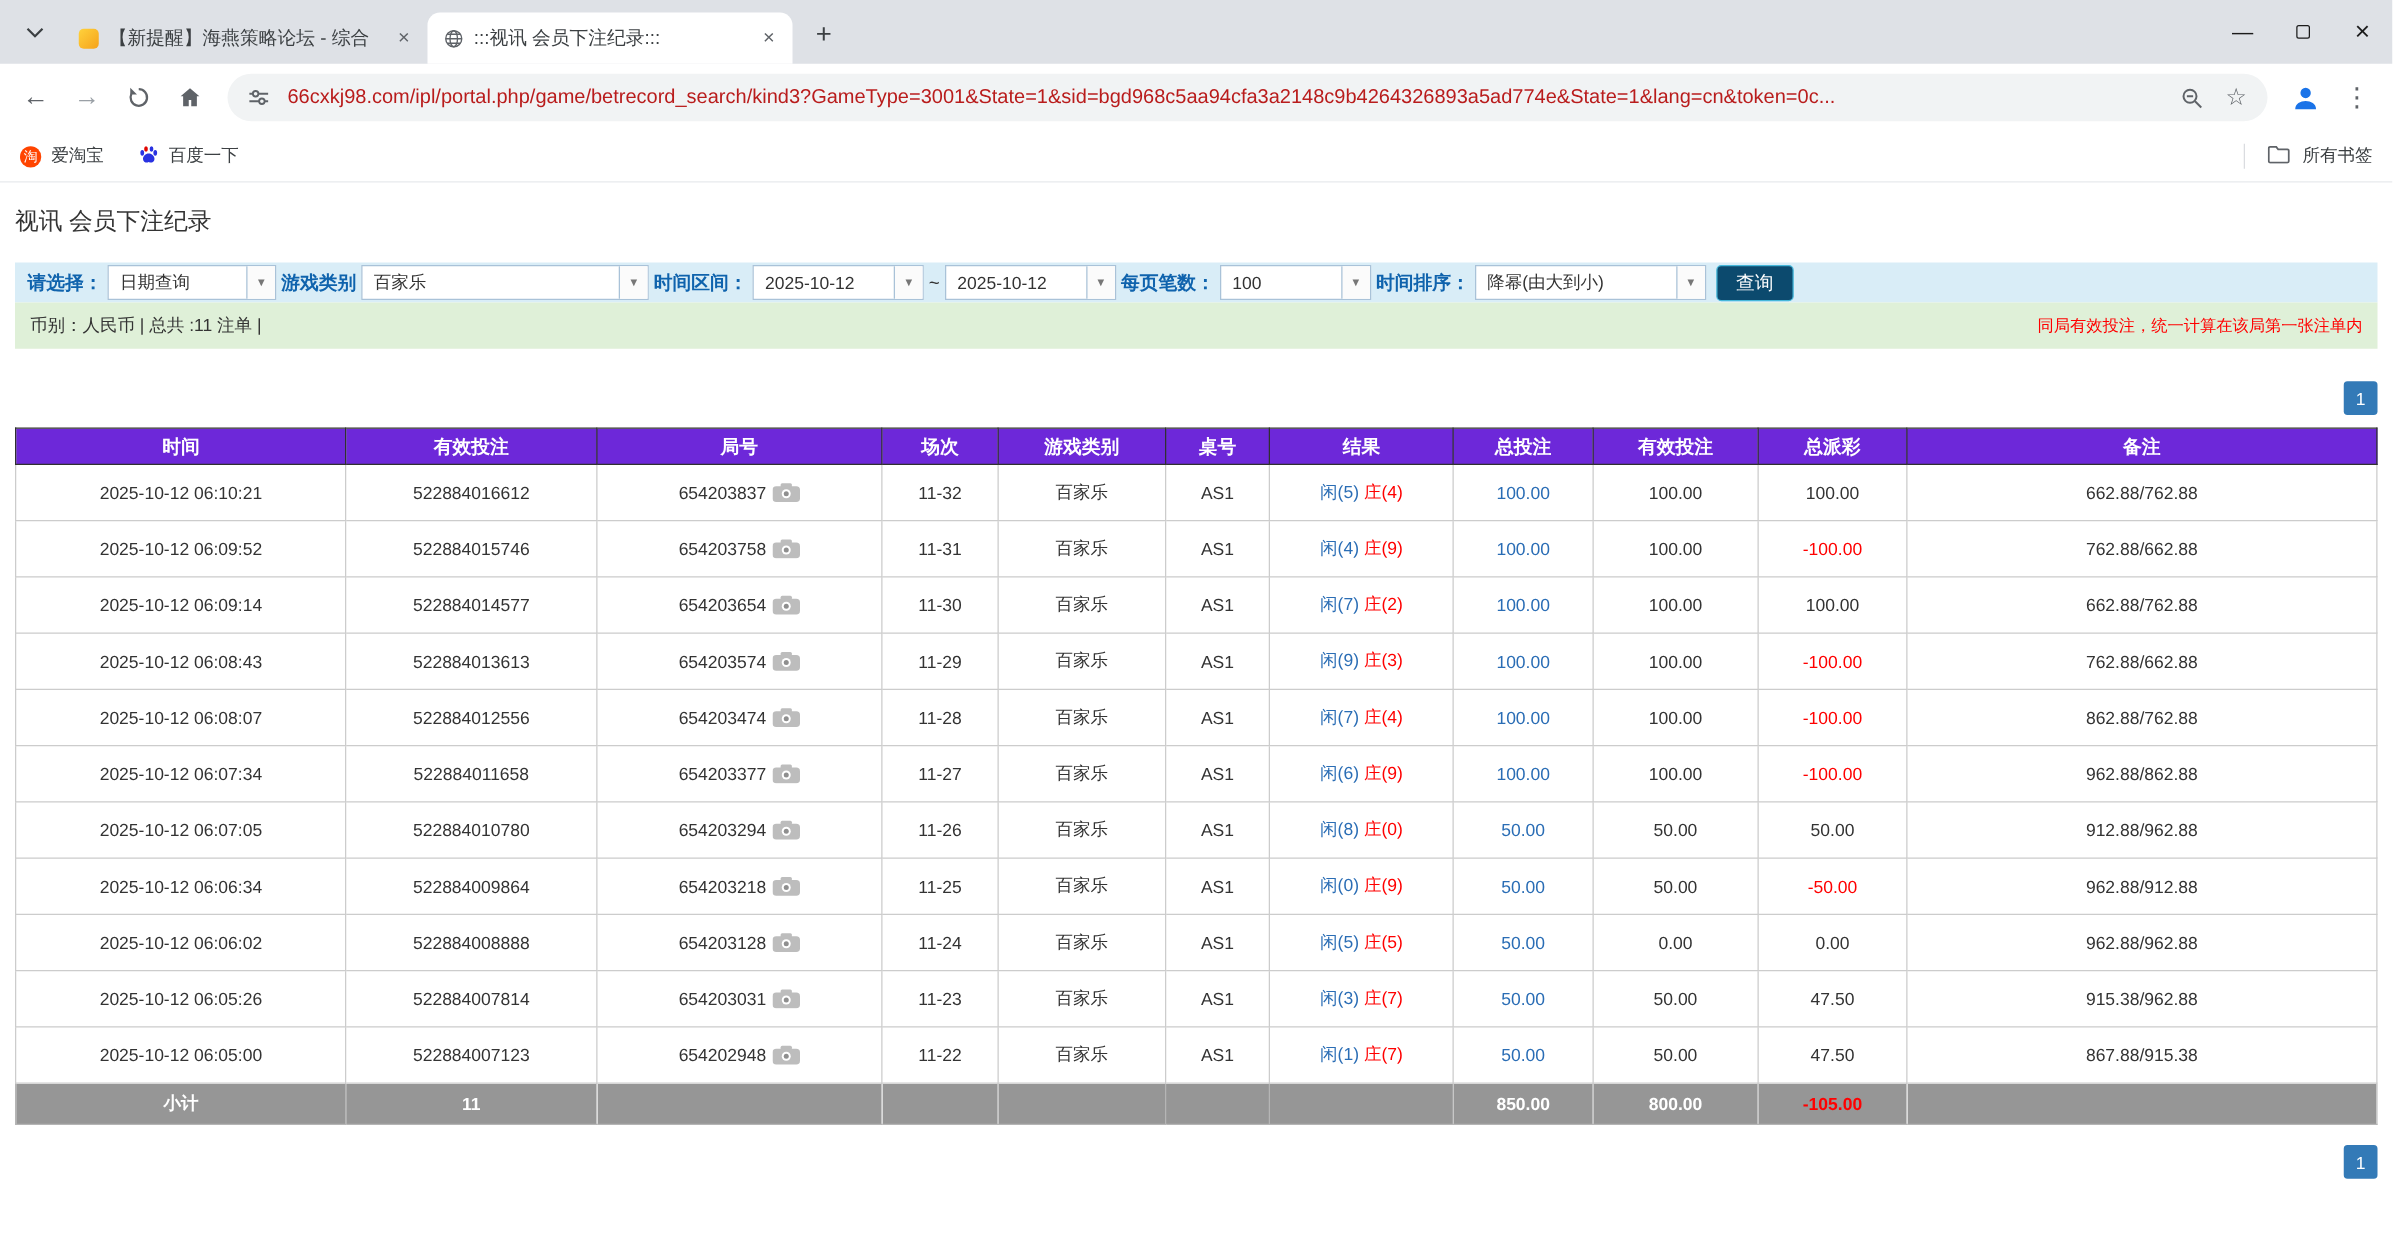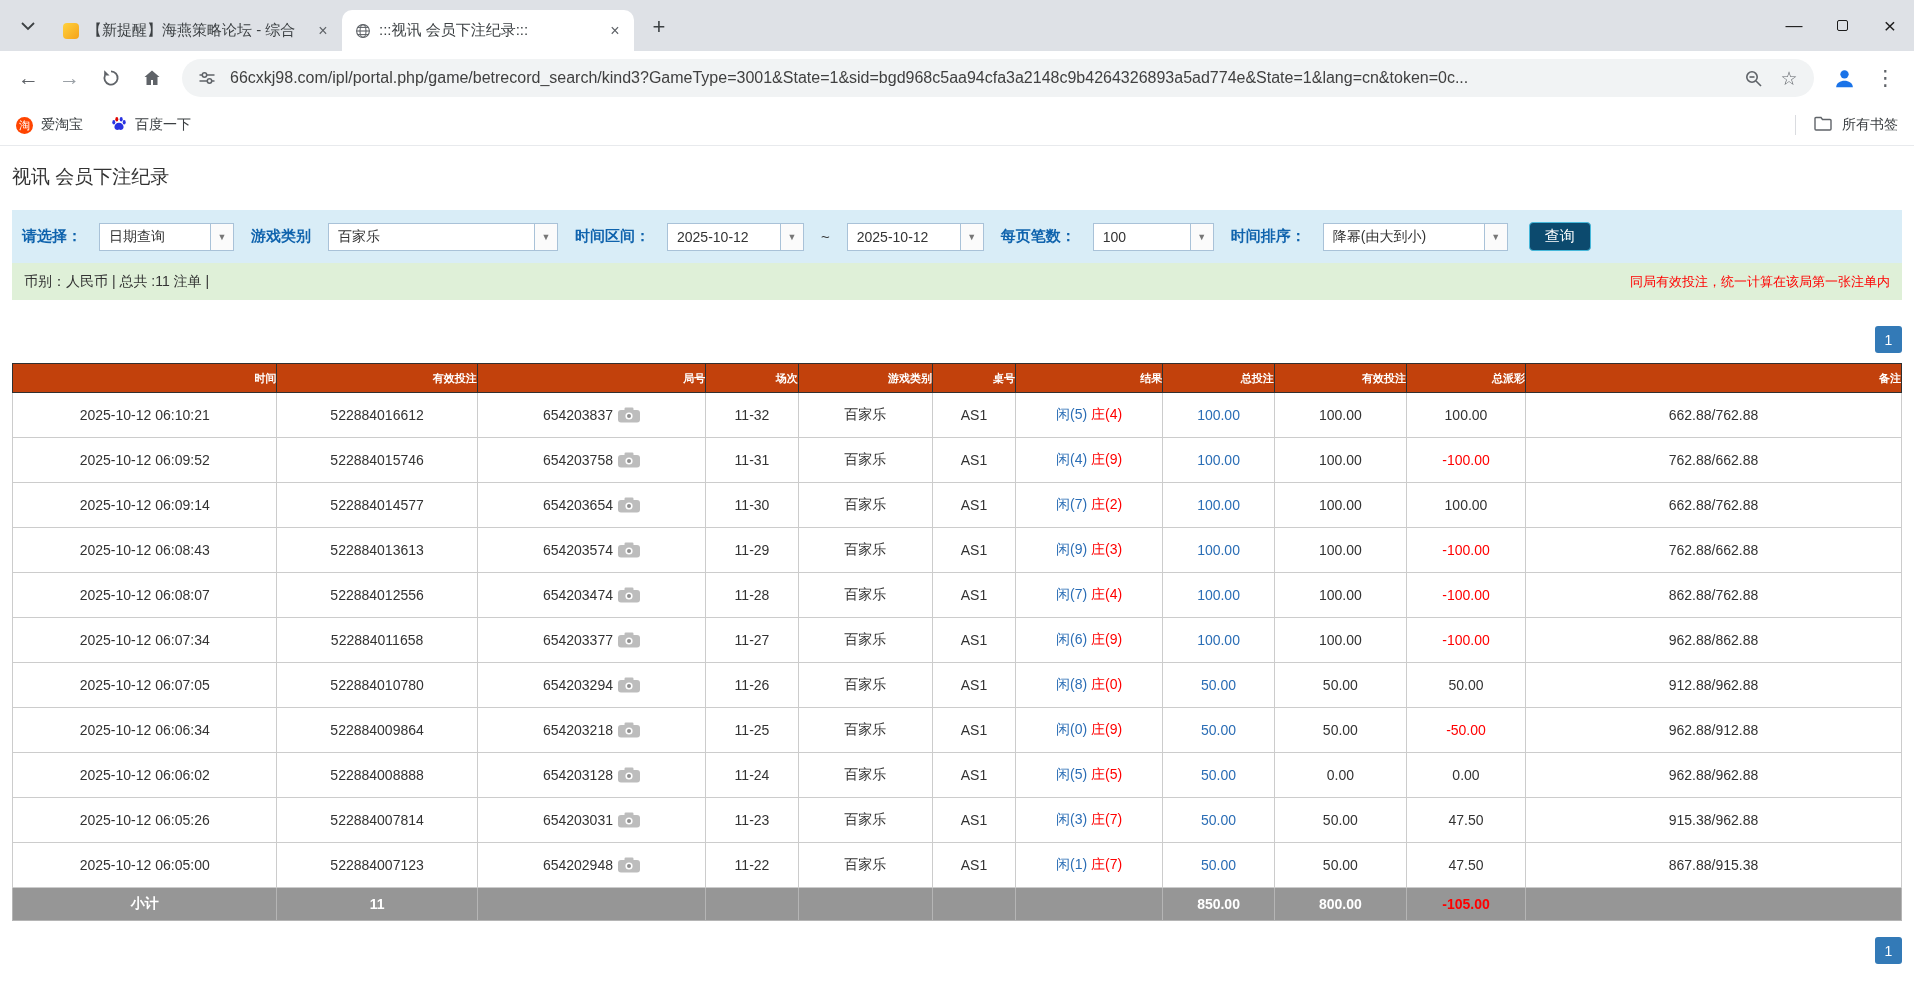--- a/index.html
+++ b/index.html
@@ -25,37 +25,37 @@
   .win-btn { width:48px; height:100%; display:flex; align-items:center; justify-content:center;
     color:#1b1b1b; font-size:17px; }
   .restore-sq { width:11px; height:11px; border:1.2px solid #1b1b1b; border-radius:2px; }
 
   .navbar { height:54px; background:#fff; display:flex; align-items:center; padding:0 10px; gap:4px; }
   .nav-icon { width:37px; height:37px; display:flex; align-items:center; justify-content:center;
     font-size:21px; color:#5f6368; border-radius:50%; flex:0 0 auto; }
   .nav-icon.dim { color:#9aa0a6; }
   .urlbar { flex:1; height:38px; background:#f1f3f4; border-radius:19px; display:flex;
     align-items:center; padding:0 12px; gap:10px; margin:0 8px; min-width:0; }
-  .url-text { flex:1; font-size:16px; color:#404040; white-space:nowrap; overflow:hidden; min-width:0; }
+  .url-text { flex:1; font-size:16px; color:#b91c1c; white-space:nowrap; overflow:hidden; min-width:0; }
   .urlbar .mini-icon { flex:0 0 auto; display:flex; align-items:center; justify-content:center;
     width:26px; height:26px; color:#5f6368; font-size:19px; }
 
   .bookmarksbar { height:41px; background:#fff; display:flex; align-items:center; padding:0 16px;
     gap:28px; font-size:14px; color:#3c4043; border-bottom:1px solid #e8eaed; }
   .bm-item { display:flex; align-items:center; gap:8px; cursor:pointer; }
   .bm-right { margin-left:auto; display:flex; align-items:center; gap:10px; }
   .bm-divider { width:1px; height:20px; background:#dadce0; margin-right:8px; }
   .tb-icon { width:17px; height:17px; border-radius:50%; background:#ff4400; color:#fff;
     font-size:11px; display:flex; align-items:center; justify-content:center; }
 
   
   .page { padding:0 12px; }
   .page-title { font-size:19px; font-weight:400; color:#333; margin-top:18px; }
 
-  .filterbar { background:#d9edf7; height:53px; display:flex; align-items:center; gap:17px;
+  .filterbar { background:#d9edf7; height:32px; display:flex; align-items:center; gap:4px;
     padding:0 10px; margin-top:20px; }
   .f-label { color:#0f63ad; font-weight:bold; font-size:15px; white-space:nowrap; }
   .combo { display:inline-flex; align-items:stretch; height:28px; background:#fff;
     border:1px solid #a9c2d8; cursor:pointer; }
   .combo-text { padding:0 9px; font-size:14px; color:#333; display:flex; align-items:center; }
   .combo-arrow { width:23px; border-left:1px solid #a9c2d8; background:#fbfbfb; display:flex;
     align-items:center; justify-content:center; font-size:9px; color:#777; }
   .w-select .combo-text { width:110px; }
   .w-game   .combo-text { width:205px; }
   .w-date   .combo-text { width:112px; }
@@ -70,22 +70,22 @@
   .summary-left { font-size:14px; color:#333; }
   .summary-right { font-size:13px; color:#ff0000; }
 
   .pager { display:flex; justify-content:flex-end; }
   .pager.top { margin:26px 0 10px; }
   .pager.bottom { margin-top:16px; }
   .page-btn { min-width:27px; height:27px; padding:0 6px; background:#337ab7; color:#fff;
     display:flex; align-items:center; justify-content:center; font-size:14px; border-radius:3px; cursor:pointer; }
 
   table.bet { width:100%; border-collapse:collapse; table-layout:fixed; }
-  .bet th { background:#c2410c; color:#fff; font-size:11px; font-weight:bold; height:29px;
-    border:1px solid #303030; text-align:right; }
+  .bet th { background:#6d28d9; color:#fff; font-size:15px; font-weight:bold; height:29px;
+    border:1px solid #303030; text-align:center; }
   .bet td { border:1px solid #ccc; text-align:center; height:45px; font-size:14px;
     color:#333; background:#fff; overflow:hidden; }
   .bet td.link-blue { color:#2a6db5; cursor:pointer; }
   .neg { color:#ff0000 !important; }
   .res-player { color:#2a6db5; }
   .res-banker { color:#ff0000; }
   .round-wrap { display:inline-flex; align-items:center; gap:5px; }
   .cam-icon { display:inline-flex; cursor:pointer; }
   .footer-row td { background:#969696; color:#fff; height:33px; font-weight:bold;
     border:1px solid #b5b5b5; }

